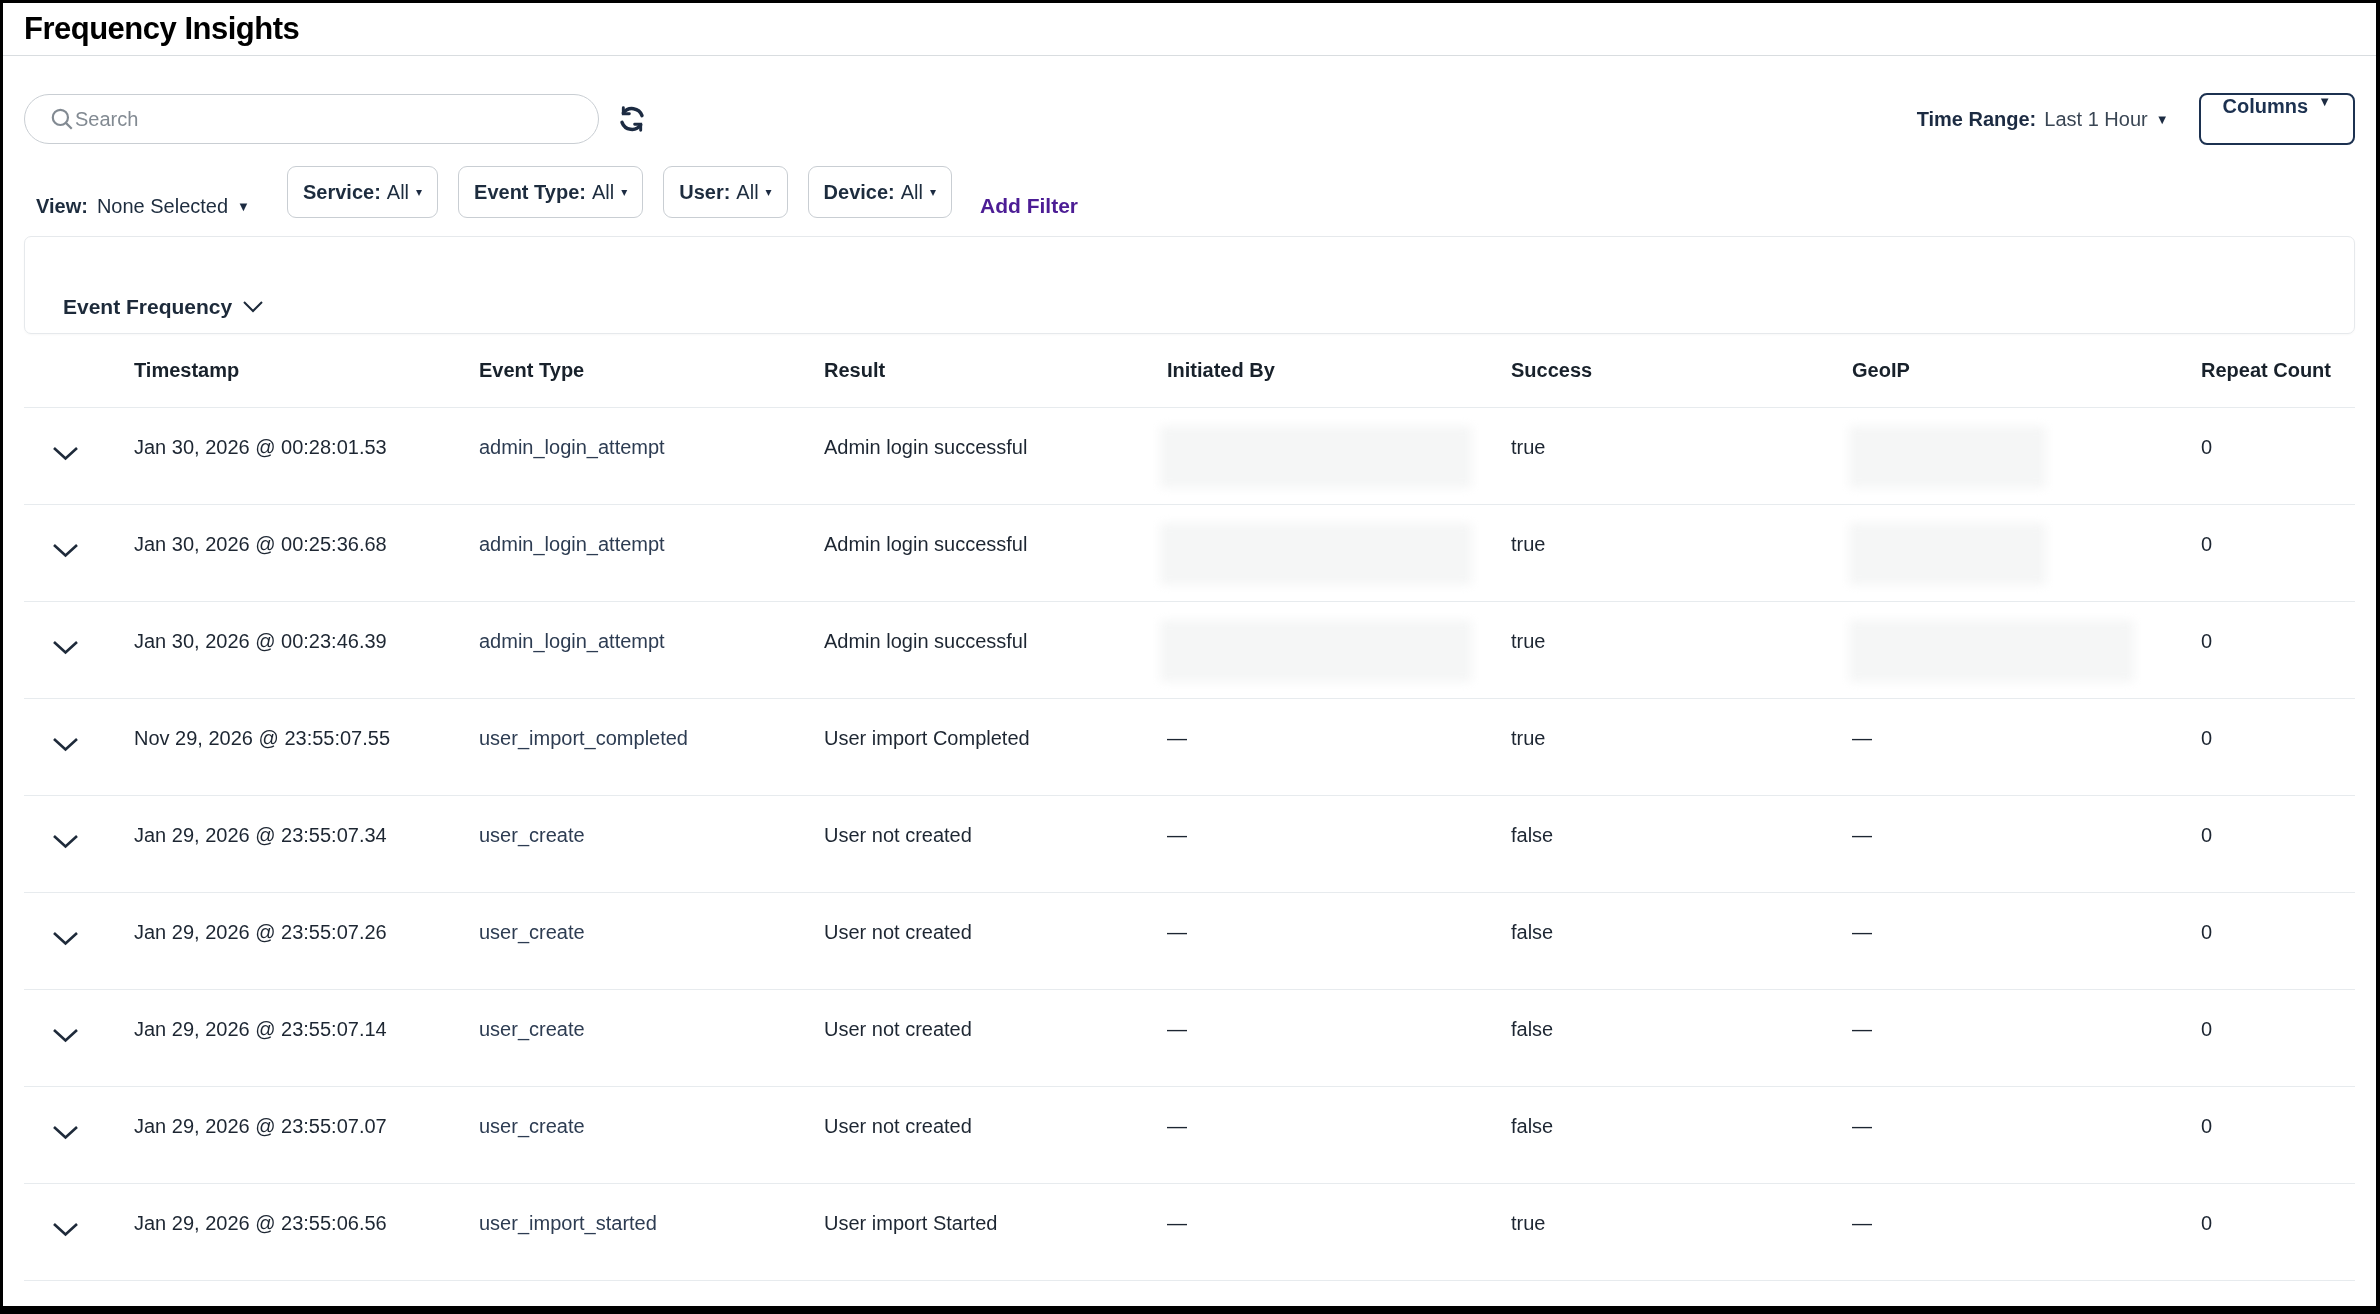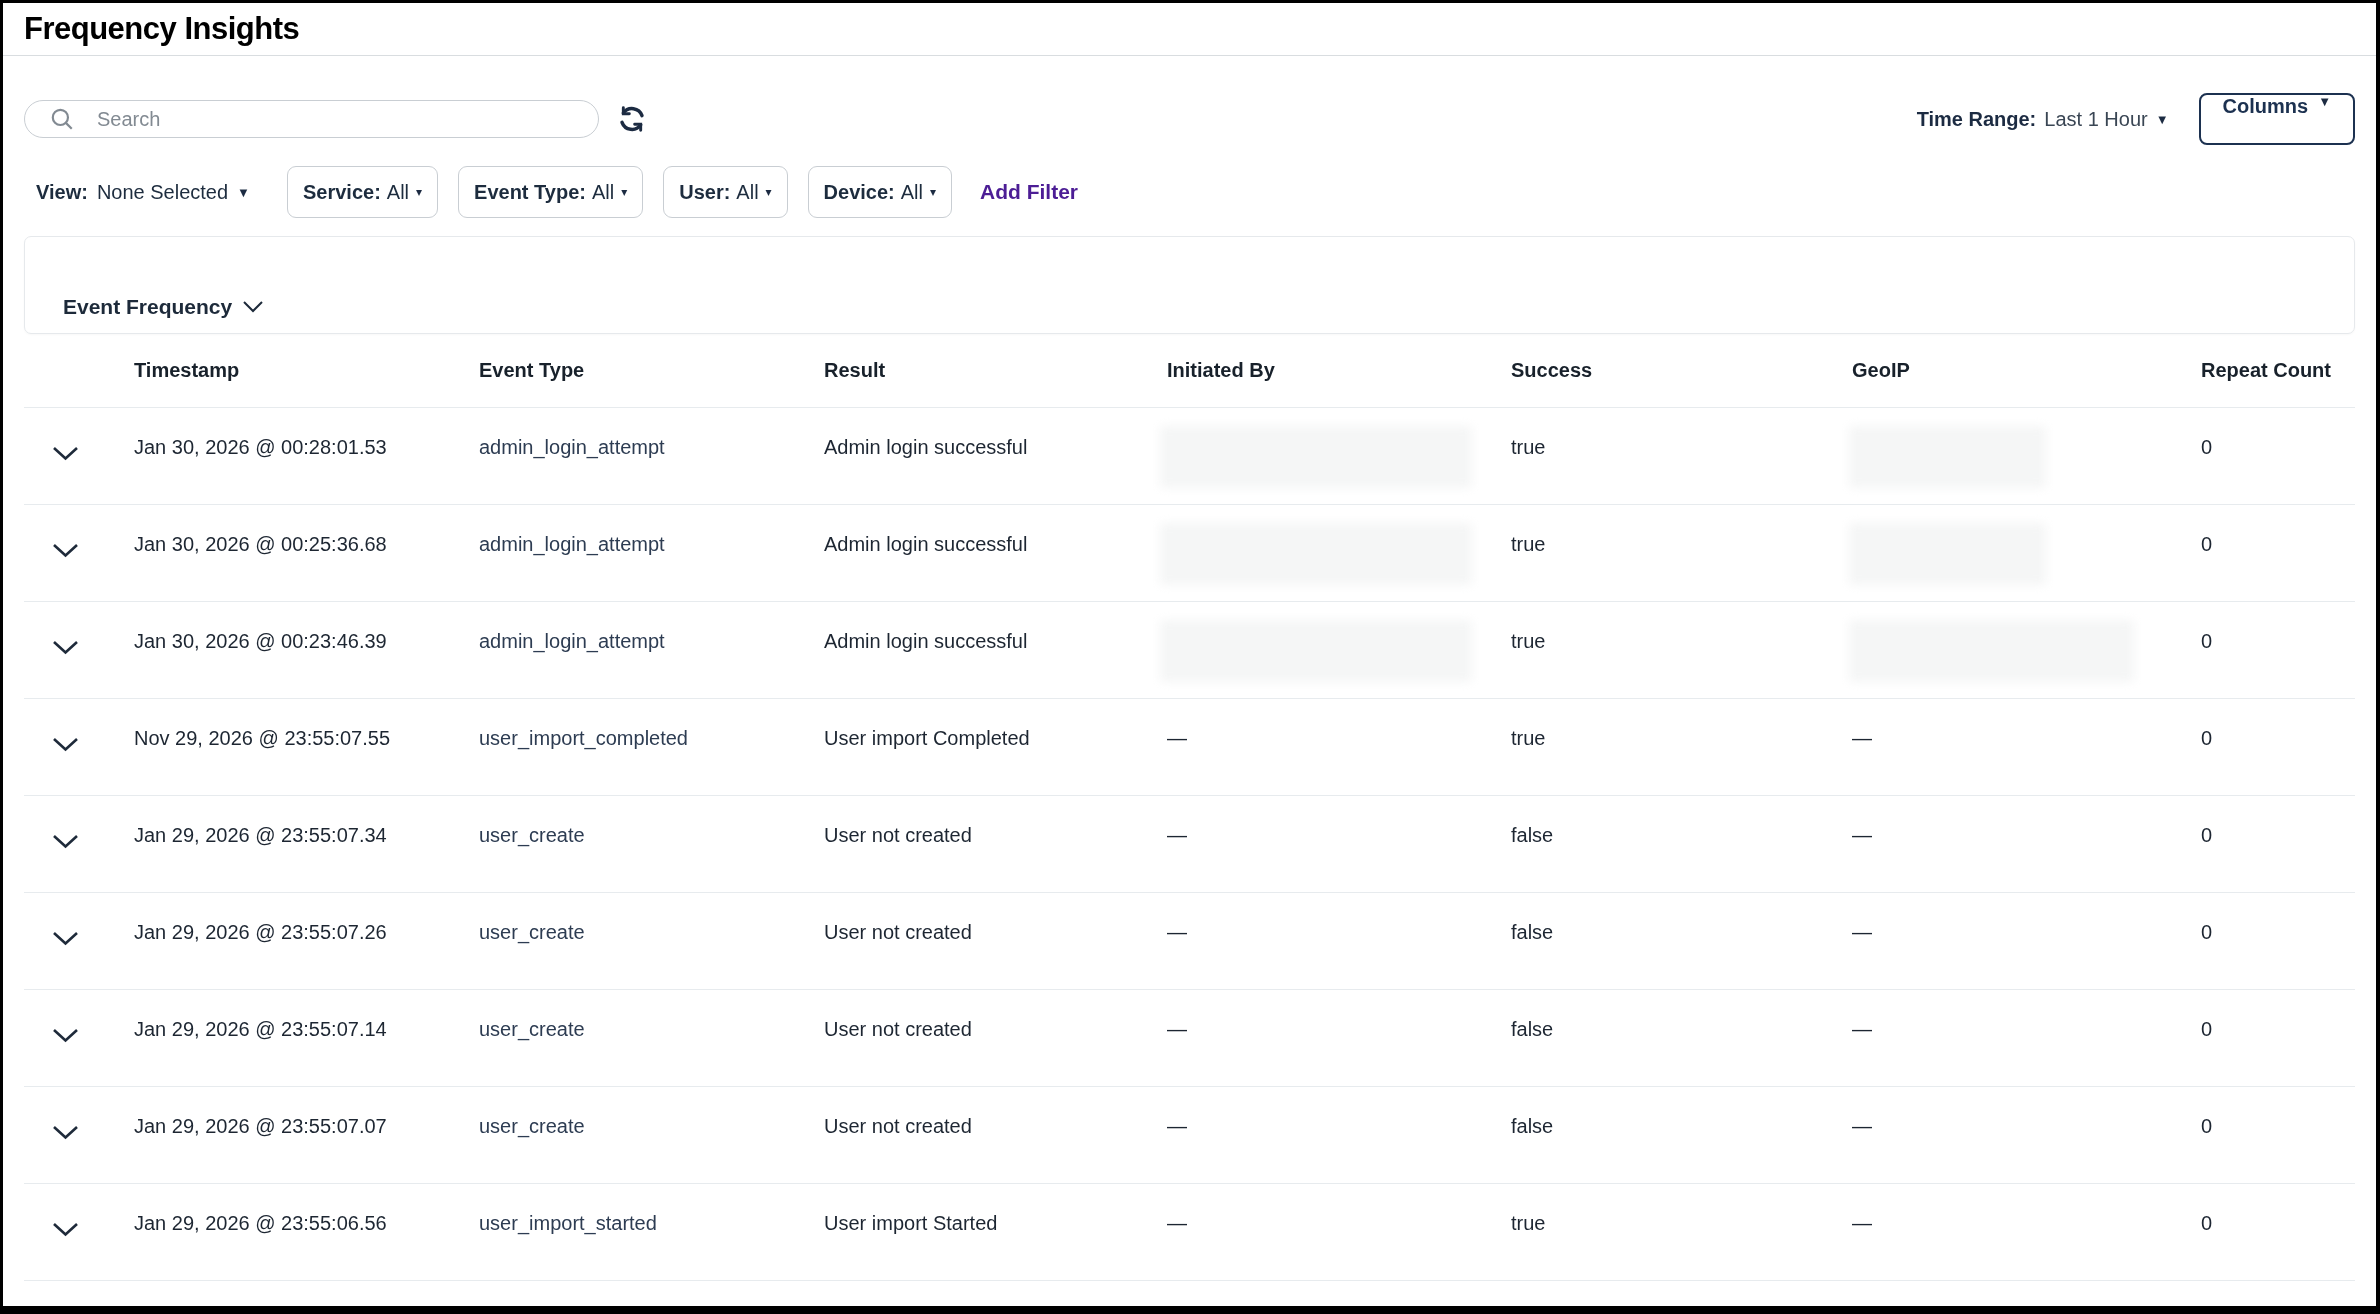--- a/index.html
+++ b/index.html
@@ -28,27 +28,26 @@
   }
   
   .toolbar {
     display: flex;
     align-items: center;
     margin: 37px 21px 0 21px;
     height: 52px;
   }
   .search-box {
     width: 575px;
-    height: 38px;
+    height: 50px;
     border: 1px solid #c9ced3;
     border-radius: 25px;
     display: flex;
     align-items: center;
     padding: 0 20px 0 24px;
-    gap: 22px;
     background: #fff;
   }
   .search-box svg { flex: 0 0 auto; }
   .search-box input {
     border: none;
     outline: none;
     font-family: "Liberation Sans", sans-serif;
     font-size: 20px;
     color: #424c57;
     width: 100%;
@@ -92,21 +91,21 @@
     font-weight: 700;
     padding: 0 22px;
     display: flex;
     align-items: flex-start;
     gap: 10px;
     cursor: pointer;
   }
   
   .filter-row {
     display: flex;
-    align-items: center;
+    align-items: flex-end;
     margin: 21px 21px 0 33px;
     height: 52px;
     gap: 20px;
   }
   .view-select {
     display: flex;
     align-items: center;
     gap: 9px;
     font-size: 20px;
     color: #1d2c3e;

